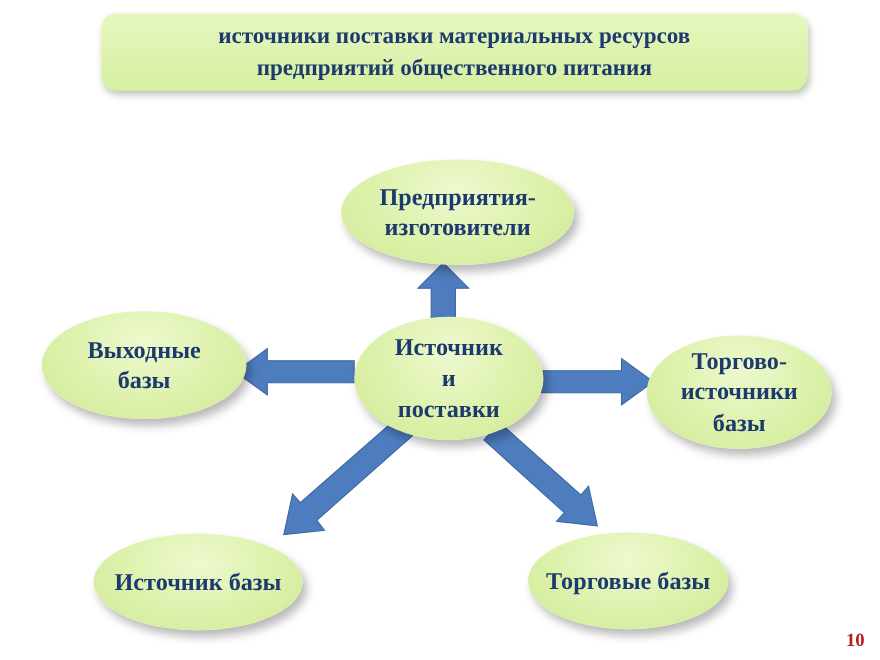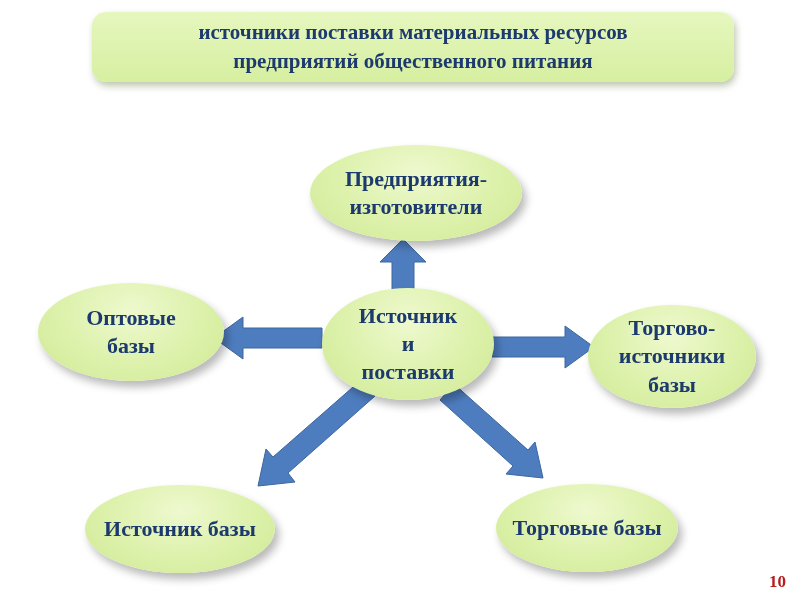--- a/index.html
+++ b/index.html
@@ -51,21 +51,21 @@
     white-space: pre-line;
     font-size: 22px;
     line-height: 1.28;
   }
 
   .node-top          { left: 310px; top: 145px; width: 212px; height: 96px; }
   .node-center       { left: 322px; top: 288px; width: 172px; height: 112px; }
   .node-left         { left: 38px;  top: 283px; width: 186px; height: 98px; }
   .node-right        { left: 588px; top: 305px; width: 168px; height: 103px; }
   .node-bottom-left  { left: 85px;  top: 485px; width: 190px; height: 88px; }
-  .node-bottom-right { left: 496px; top: 484px; width: 182px; height: 88px; }
+  .node-bottom-right { left: 480px; top: 484px; width: 182px; height: 88px; }
 
   .page-number {
     position: absolute;
     right: 14px; bottom: 8px;
     font-size: 17px;
     font-weight: bold;
     color: #b91c1c;
   }
 </style>
 </head>
@@ -91,21 +91,21 @@
 изготовители</span>
   </div>
 
   <div class="node node-center">
     <span>Источник
 и
 поставки</span>
   </div>
 
   <div class="node node-left">
-    <span>Оптовые
+    <span>Выходные
 базы</span>
   </div>
 
   <div class="node node-right">
     <span>Торгово-
 источники
 базы</span>
   </div>
 
   <div class="node node-bottom-left">

